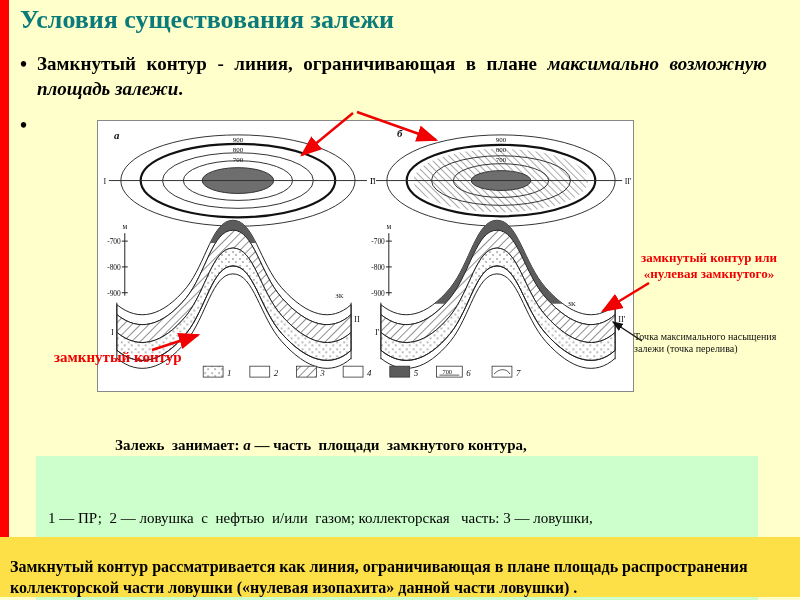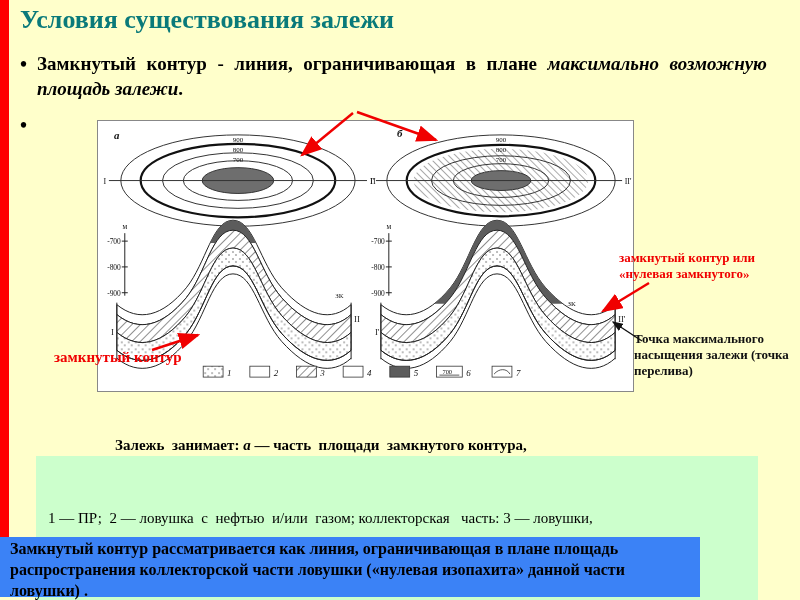--- a/index.html
+++ b/index.html
@@ -15,31 +15,31 @@
   .bullet1 .text { font-size:19px; font-weight:bold; text-align:justify; line-height:1.3; width:730px; }
   .bullet1 .text i { font-style:italic; }
   .bullet2 { top:113px; }
   .figure { position:absolute; left:97px; top:120px; width:537px; height:272px;
             background:#fff; border:1px solid #888; z-index:2; }
   .figure svg { width:100%; height:100%; display:block; font-family:"Liberation Serif", serif; }
   .overlay { position:absolute; left:0; top:0; width:800px; height:600px; z-index:5; pointer-events:none; }
   .lbl-closed { position:absolute; left:54px; top:349px; font-size:15px; font-weight:bold;
                 color:#F00000; z-index:6; white-space:nowrap; }
   .lbl-alt { position:absolute; left:619px; top:250px; width:180px; font-size:13px;
-             font-weight:bold; color:#F00000; line-height:1.25; z-index:6; }
-  .lbl-spill { position:absolute; left:634px; top:331px; width:162px; font-size:13px;
-               color:#111; line-height:1.22; z-index:6;font-weight:bold; }
+             font-weight:bold; color:#F00000; line-height:1.25; z-index:6;text-align:center; }
+  .lbl-spill { position:absolute; left:634px; top:331px; width:162px; font-size:10px;
+               color:#111; line-height:1.22; z-index:6; }
   .caption { position:absolute; left:115px; top:394px; width:565px; font-size:15px;
              font-weight:bold; line-height:1.35; white-space:pre-wrap; z-index:3; }
   .caption i { font-style:italic; }
   .legend-box { position:absolute; left:36px; top:456px; width:722px; background:#CCFFCC;
                 font-size:15px; line-height:1.55; padding:4px 12px; white-space:pre-wrap; z-index:1; }
   .legend-box .term { font-weight:bold; }
-  .footer-box { position:absolute; left:0; top:537px; width:700px; height:60px; background:#3b82f6;
-                padding:1px 10px 0 10px; font-size:16px; font-weight:bold; line-height:1.32; z-index:1; }
+  .footer-box { position:absolute; left:0; top:537px; width:800px; height:60px; background:#fde047;
+                padding:19px 10px 0 10px; font-size:16px; font-weight:bold; line-height:1.32; z-index:1; }
 </style>
 </head>
 <body>
 
 <div class="slide">
   <div class="red-bar"></div>
 
   <h1 class="title">Условия существования залежи</h1>
 
   <div class="bullet bullet1">

